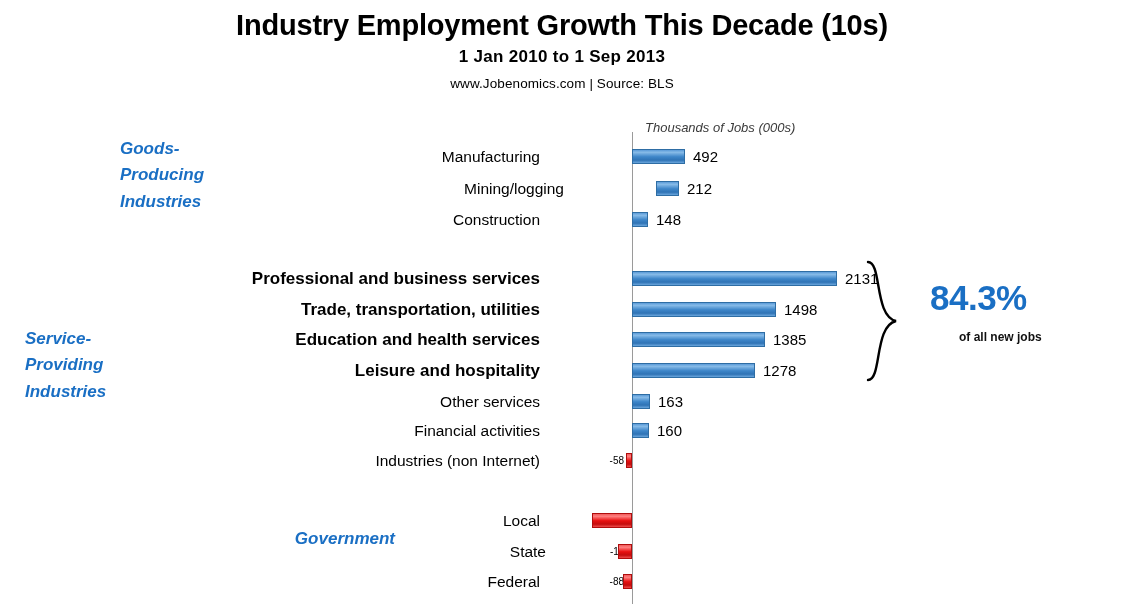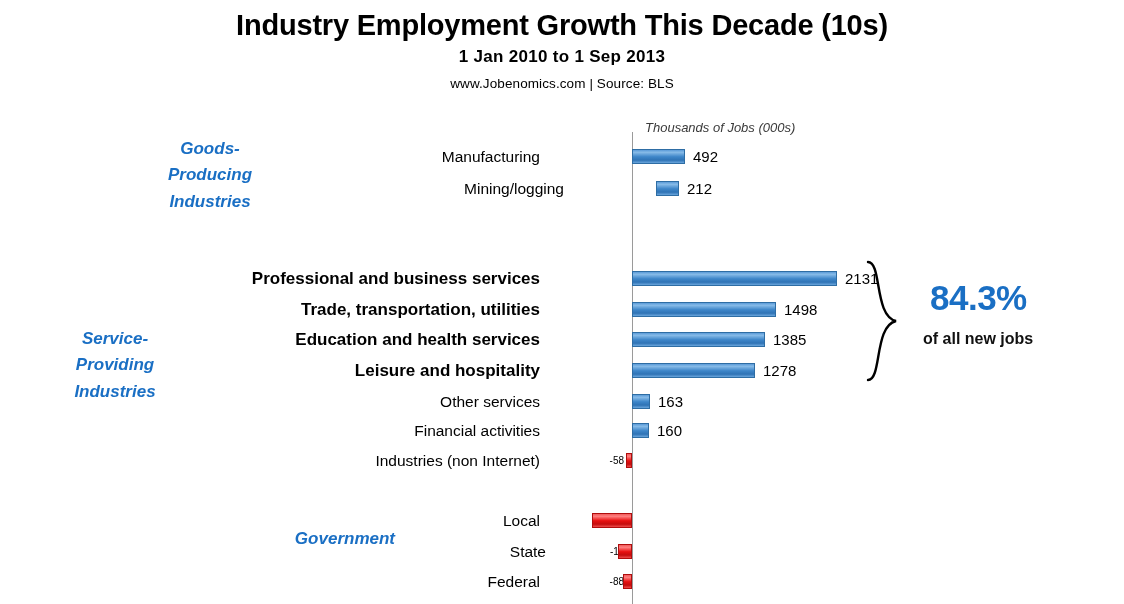--- a/index.html
+++ b/index.html
@@ -69,21 +69,20 @@
   }
 
   
   .group-label {
     position: absolute;
     color: #1a6fc4;
     font-weight: bold;
     font-style: italic;
     font-size: 17px;
     line-height: 1.55;
-    text-align: center;
   }
   #group-goods { left: 120px; top: 18px; width: 180px; }
   #group-service { left: 25px; top: 208px; width: 180px; }
   #group-government { left: 150px; top: 408px; width: 245px; text-align: right; }
 
   
   .row {
     position: absolute;
     left: 0;
     width: 1124px;
@@ -155,23 +154,23 @@
     position: absolute;
     left: 930px;
     top: 160px;
     font-size: 35px;
     font-weight: bold;
     color: #1a6fc4;
     letter-spacing: -0.5px;
   }
   .callout-sub {
     position: absolute;
-    left: 923px;
+    left: 959px;
     top: 212px;
-    font-size: 16px;
+    font-size: 12px;
     font-weight: bold;
     color: #111;
     white-space: nowrap;
   }
 </style>
 </head>
 <body>
 
 <div class="header">
   <div class="chart-title">Industry Employment Growth This Decade (10s)</div>
@@ -207,20 +206,27 @@
   </div>
 
   <div class="row" style="top:60px;margin-left:24px;">
     <div class="row-label">Mining/logging</div>
     <div class="bar-wrap">
       <div class="bar" style="width:23px;"></div>
       <div class="bar-value" style="left:23px;">212</div>
     </div>
   </div>
 
+  <div class="row" style="top:91px;">
+    <div class="row-label">Construction</div>
+    <div class="bar-wrap">
+      <div class="bar" style="width:16px;"></div>
+      <div class="bar-value" style="left:16px;">148</div>
+    </div>
+  </div>
 
   <div class="row bold" style="top:150px;">
     <div class="row-label">Professional and business services</div>
     <div class="bar-wrap">
       <div class="bar" style="width:205px;"></div>
       <div class="bar-value" style="left:205px;">2131</div>
     </div>
   </div>
 
   <div class="row bold" style="top:181px;">

